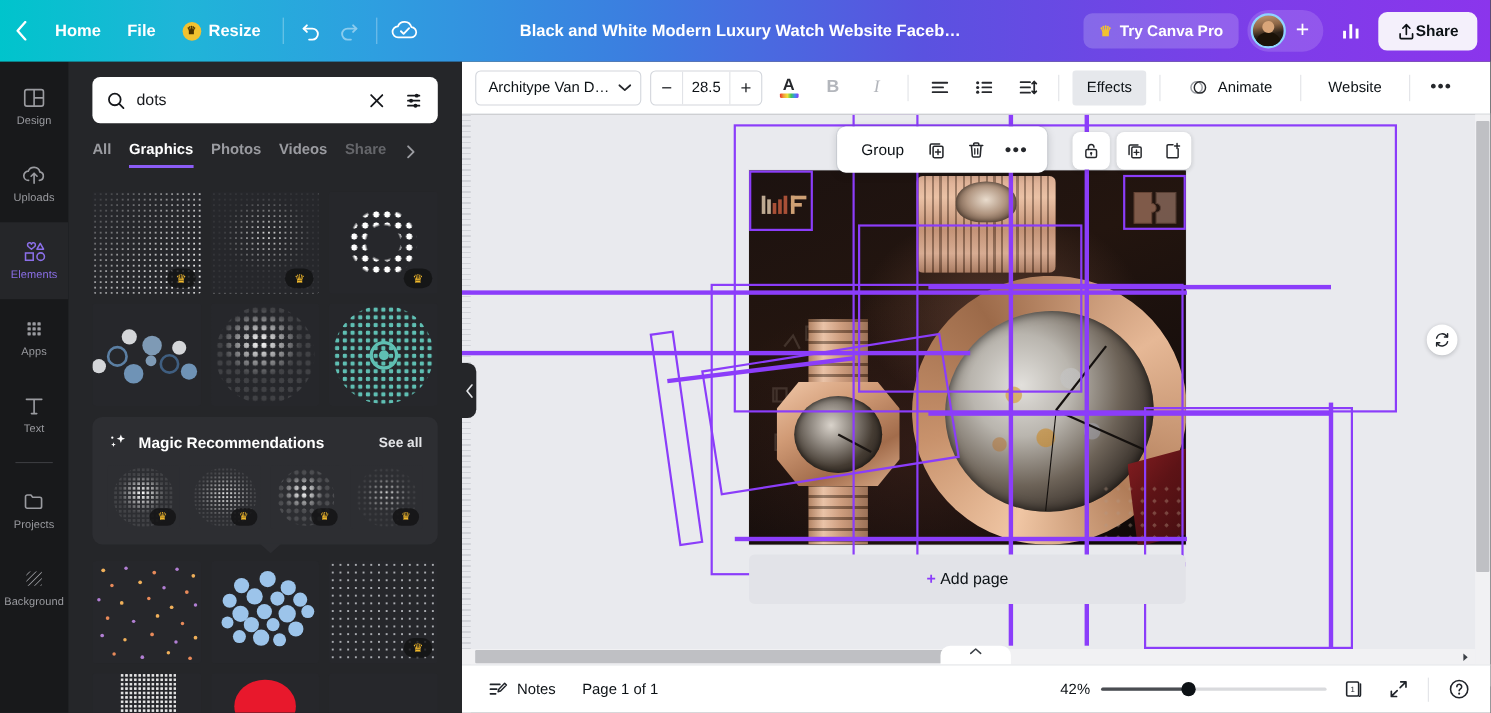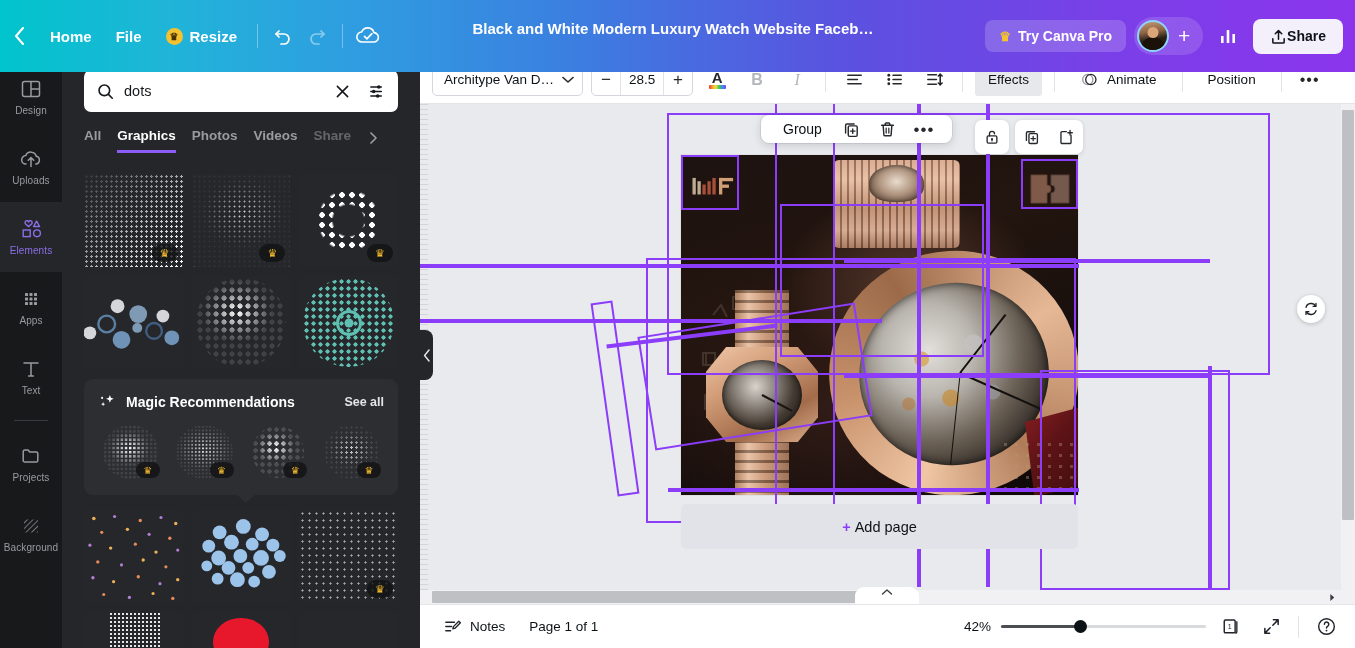--- a/index.html
+++ b/index.html
@@ -5,21 +5,21 @@
   * { box-sizing: border-box; margin:0; padding:0; }
   html, body {
     width:1355px; height:648px; overflow:hidden;
     font-family:"Liberation Sans", sans-serif;
     background:#1b1b1f;
   }
   #app { position:relative; width:1355px; height:648px; }
 
   
   .topbar{
-    position:absolute; left:0; top:0; width:1355px; height:72px;
+    position:absolute; left:0; top:0; width:1355px; height:56px;
     background:linear-gradient(90deg,#00c4cc 0%,#1fb5d8 12%,#2e9fe0 25%,#3b7fe0 42%,#5a52e0 62%,#7a3fe8 82%,#8b35ec 100%);
     display:flex; align-items:center; color:#fff; z-index:40;
   }
   .tb-back{ width:38px; display:flex; align-items:center; justify-content:center; cursor:pointer; }
   .tb-item{
     font-size:15px; font-weight:bold; color:#fff; padding:7px 12px;
     border-radius:6px; cursor:pointer; display:flex; align-items:center; gap:7px; white-space:nowrap;
   }
   .tb-sep{ width:1px; height:24px; background:rgba(255,255,255,.35); margin:0 8px; }
   .tb-icobtn{ width:34px;height:34px;border-radius:6px;display:flex;align-items:center;justify-content:center;cursor:pointer; }
@@ -255,21 +255,21 @@
   }
   .scribbles{
     position:absolute; left:16px; top:124px; width:130px; height:145px;
     opacity:.22;
   }
 
   .sel{ position:absolute; border:2px solid #8b3dfa; pointer-events:none; }
   .sel-rot{ position:absolute; border:2px solid #8b3dfa; pointer-events:none; }
 
   .ctx-toolbar{
-    position:absolute; left:341px; top:11px; height:28px; background:#fff; border-radius:8px;
+    position:absolute; left:341px; top:11px; height:42px; background:#fff; border-radius:8px;
     box-shadow:0 2px 8px rgba(14,19,24,.16), 0 0 0 1px rgba(57,76,96,.09);
     display:flex; align-items:center; padding:0 12px; gap:4px; z-index:18;
   }
   .ctx-label{ font-size:14px; color:#0d1216; padding:0 10px; cursor:pointer; font-weight:500; }
   .ctx-ico{ width:32px;height:32px;display:flex;align-items:center;justify-content:center;border-radius:5px;cursor:pointer;color:#26282c; }
   .corner-tools{
     position:absolute; left:555px; top:16px; display:flex; align-items:center; gap:0; z-index:17;
   }
   .corner-grp{ background:#fff; border-radius:7px; display:flex; box-shadow:0 1px 4px rgba(14,19,24,.14); }
   .corner-ico{ width:34px;height:34px;display:flex;align-items:center;justify-content:center;cursor:pointer;color:#26282c;border-radius:7px; }
@@ -757,21 +757,21 @@
       <svg width="19" height="19" viewBox="0 0 20 20" fill="none">
         <circle cx="8.2" cy="10" r="5.4" stroke="#9a9da3" stroke-width="1.4"></circle>
         <circle cx="11.4" cy="10" r="5.4" stroke="#26282c" stroke-width="1.4" fill="#fff" fill-opacity=".01"></circle>
       </svg>
       <span>Animate</span>
     </div>
 
     <div class="vsep"></div>
 
     <div class="tb2-btn">
-      <span>Position</span>
+      <span>Website</span>
     </div>
 
     <div class="vsep"></div>
 
     <div class="tb2-icon">
       <span style="font-size:16px;letter-spacing:1px;line-height:10px;">•••</span>
     </div>
   </div>
 
   <div class="canvas-area">

